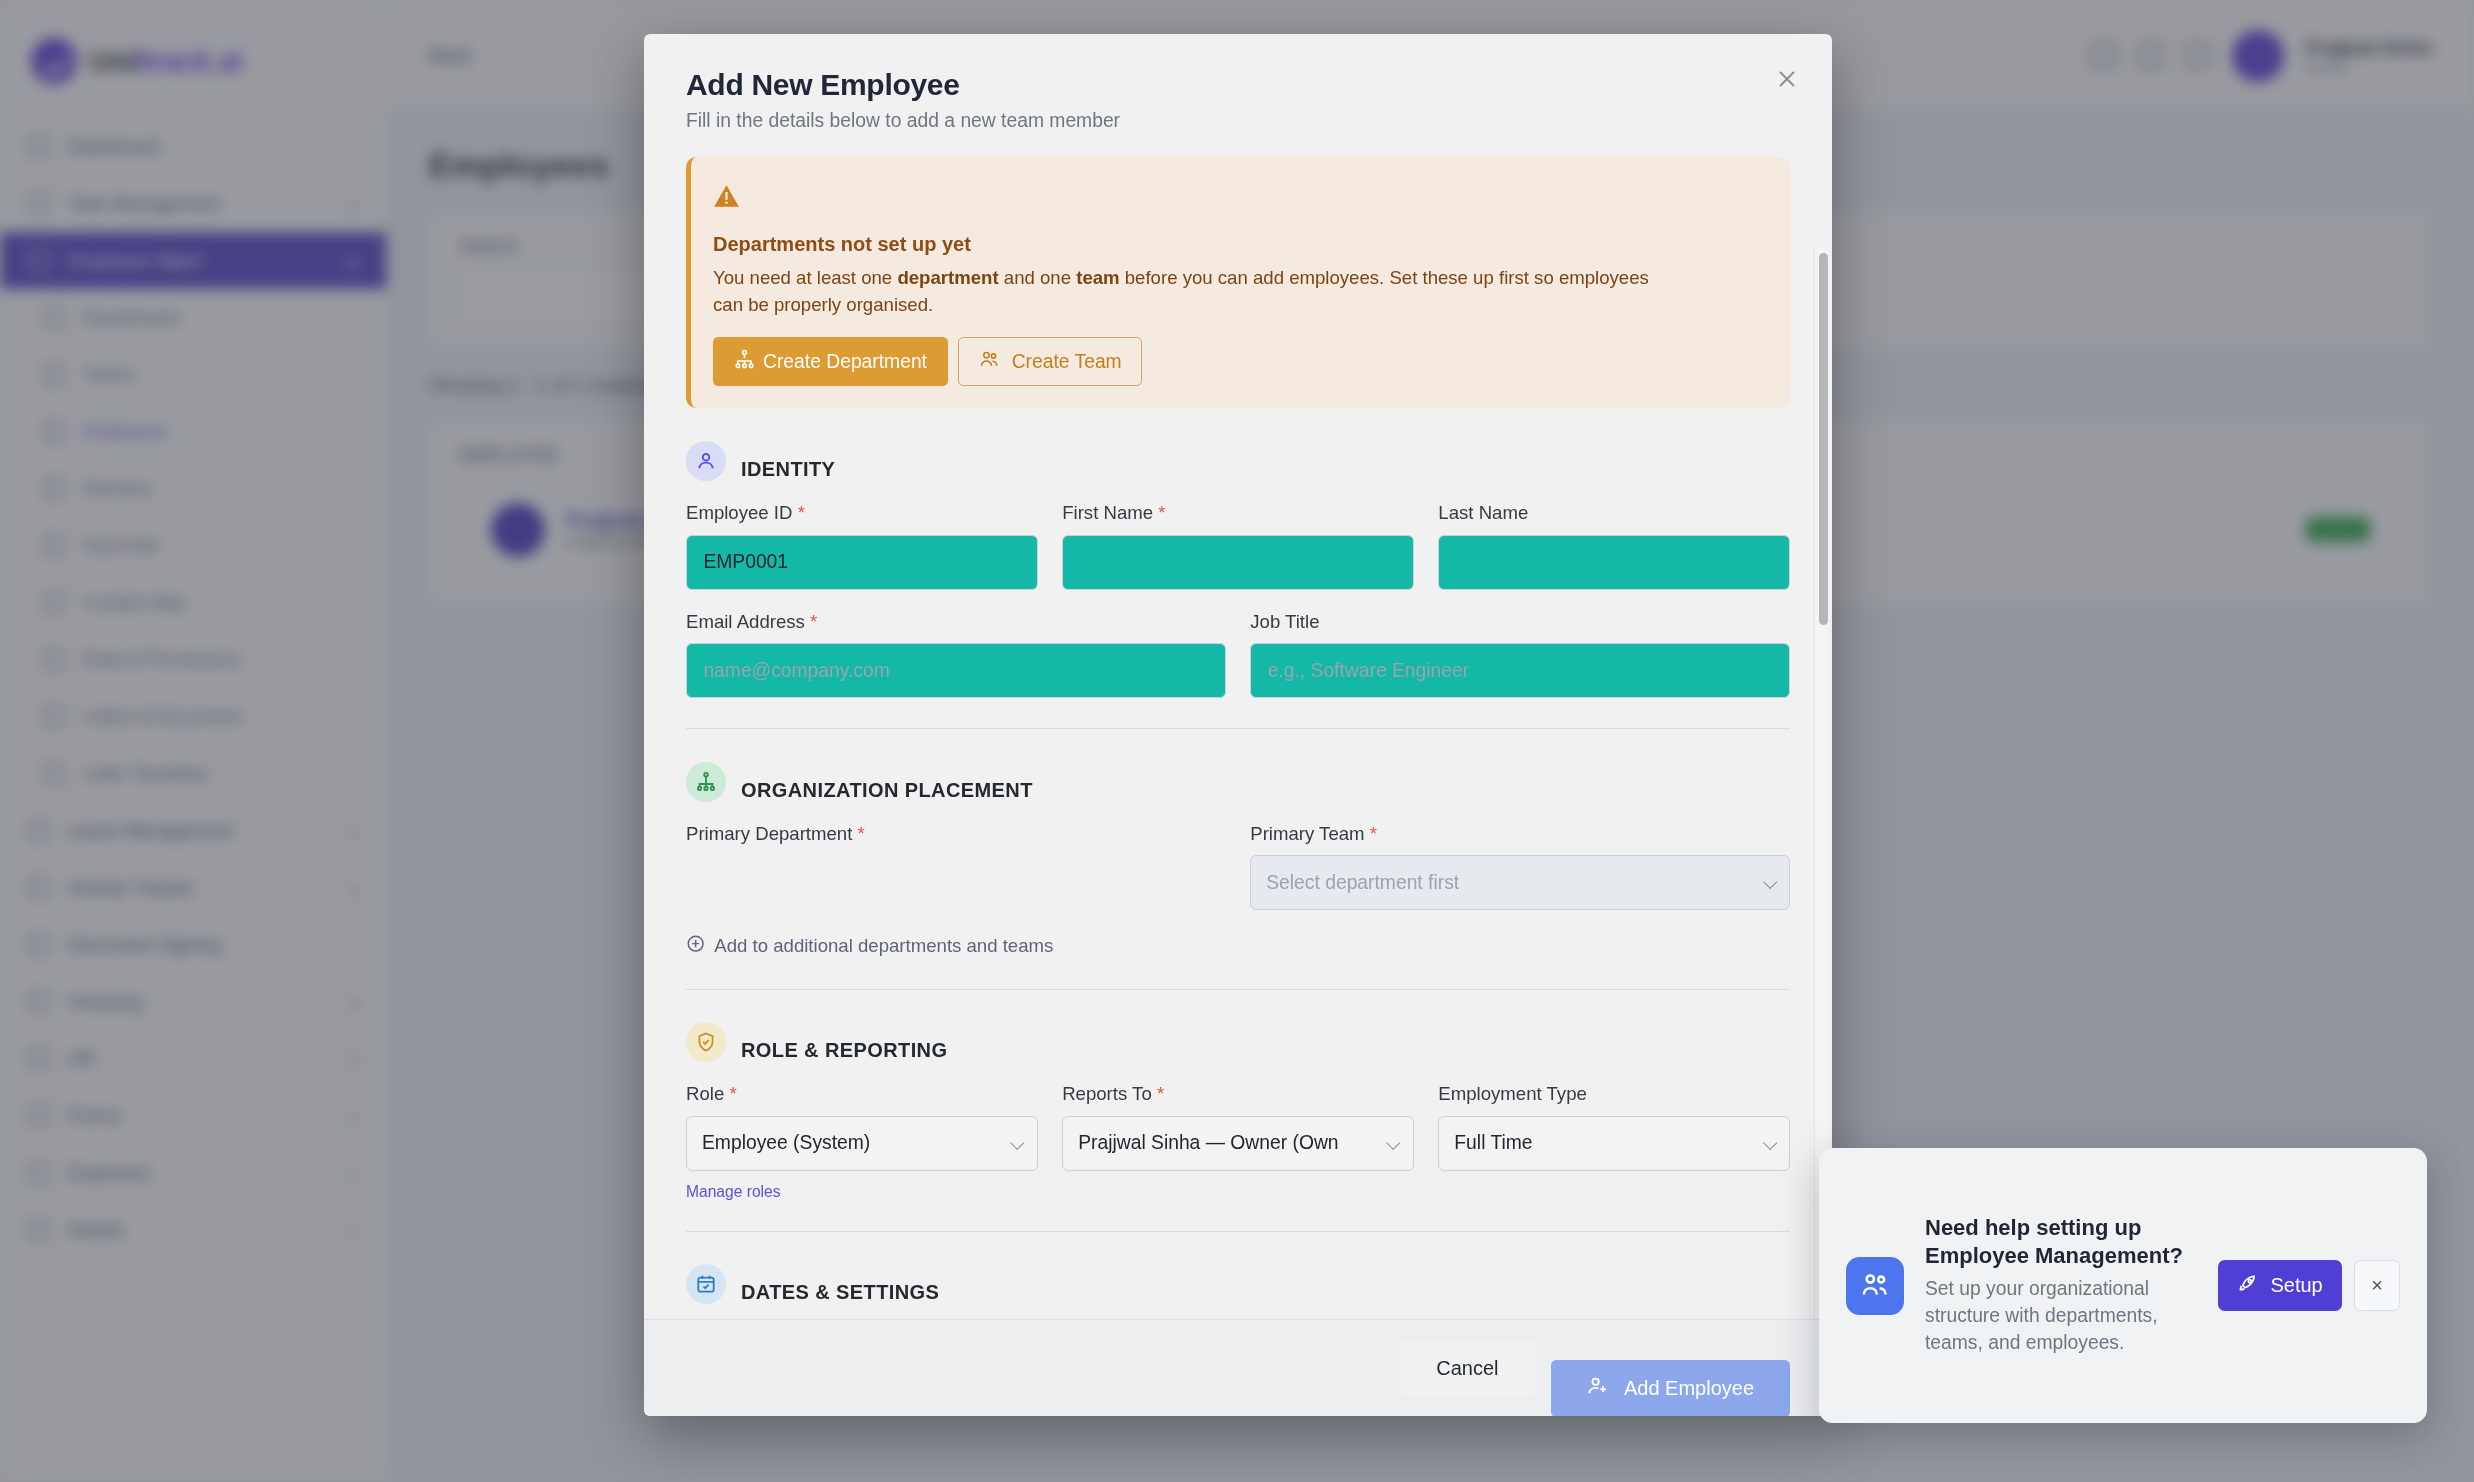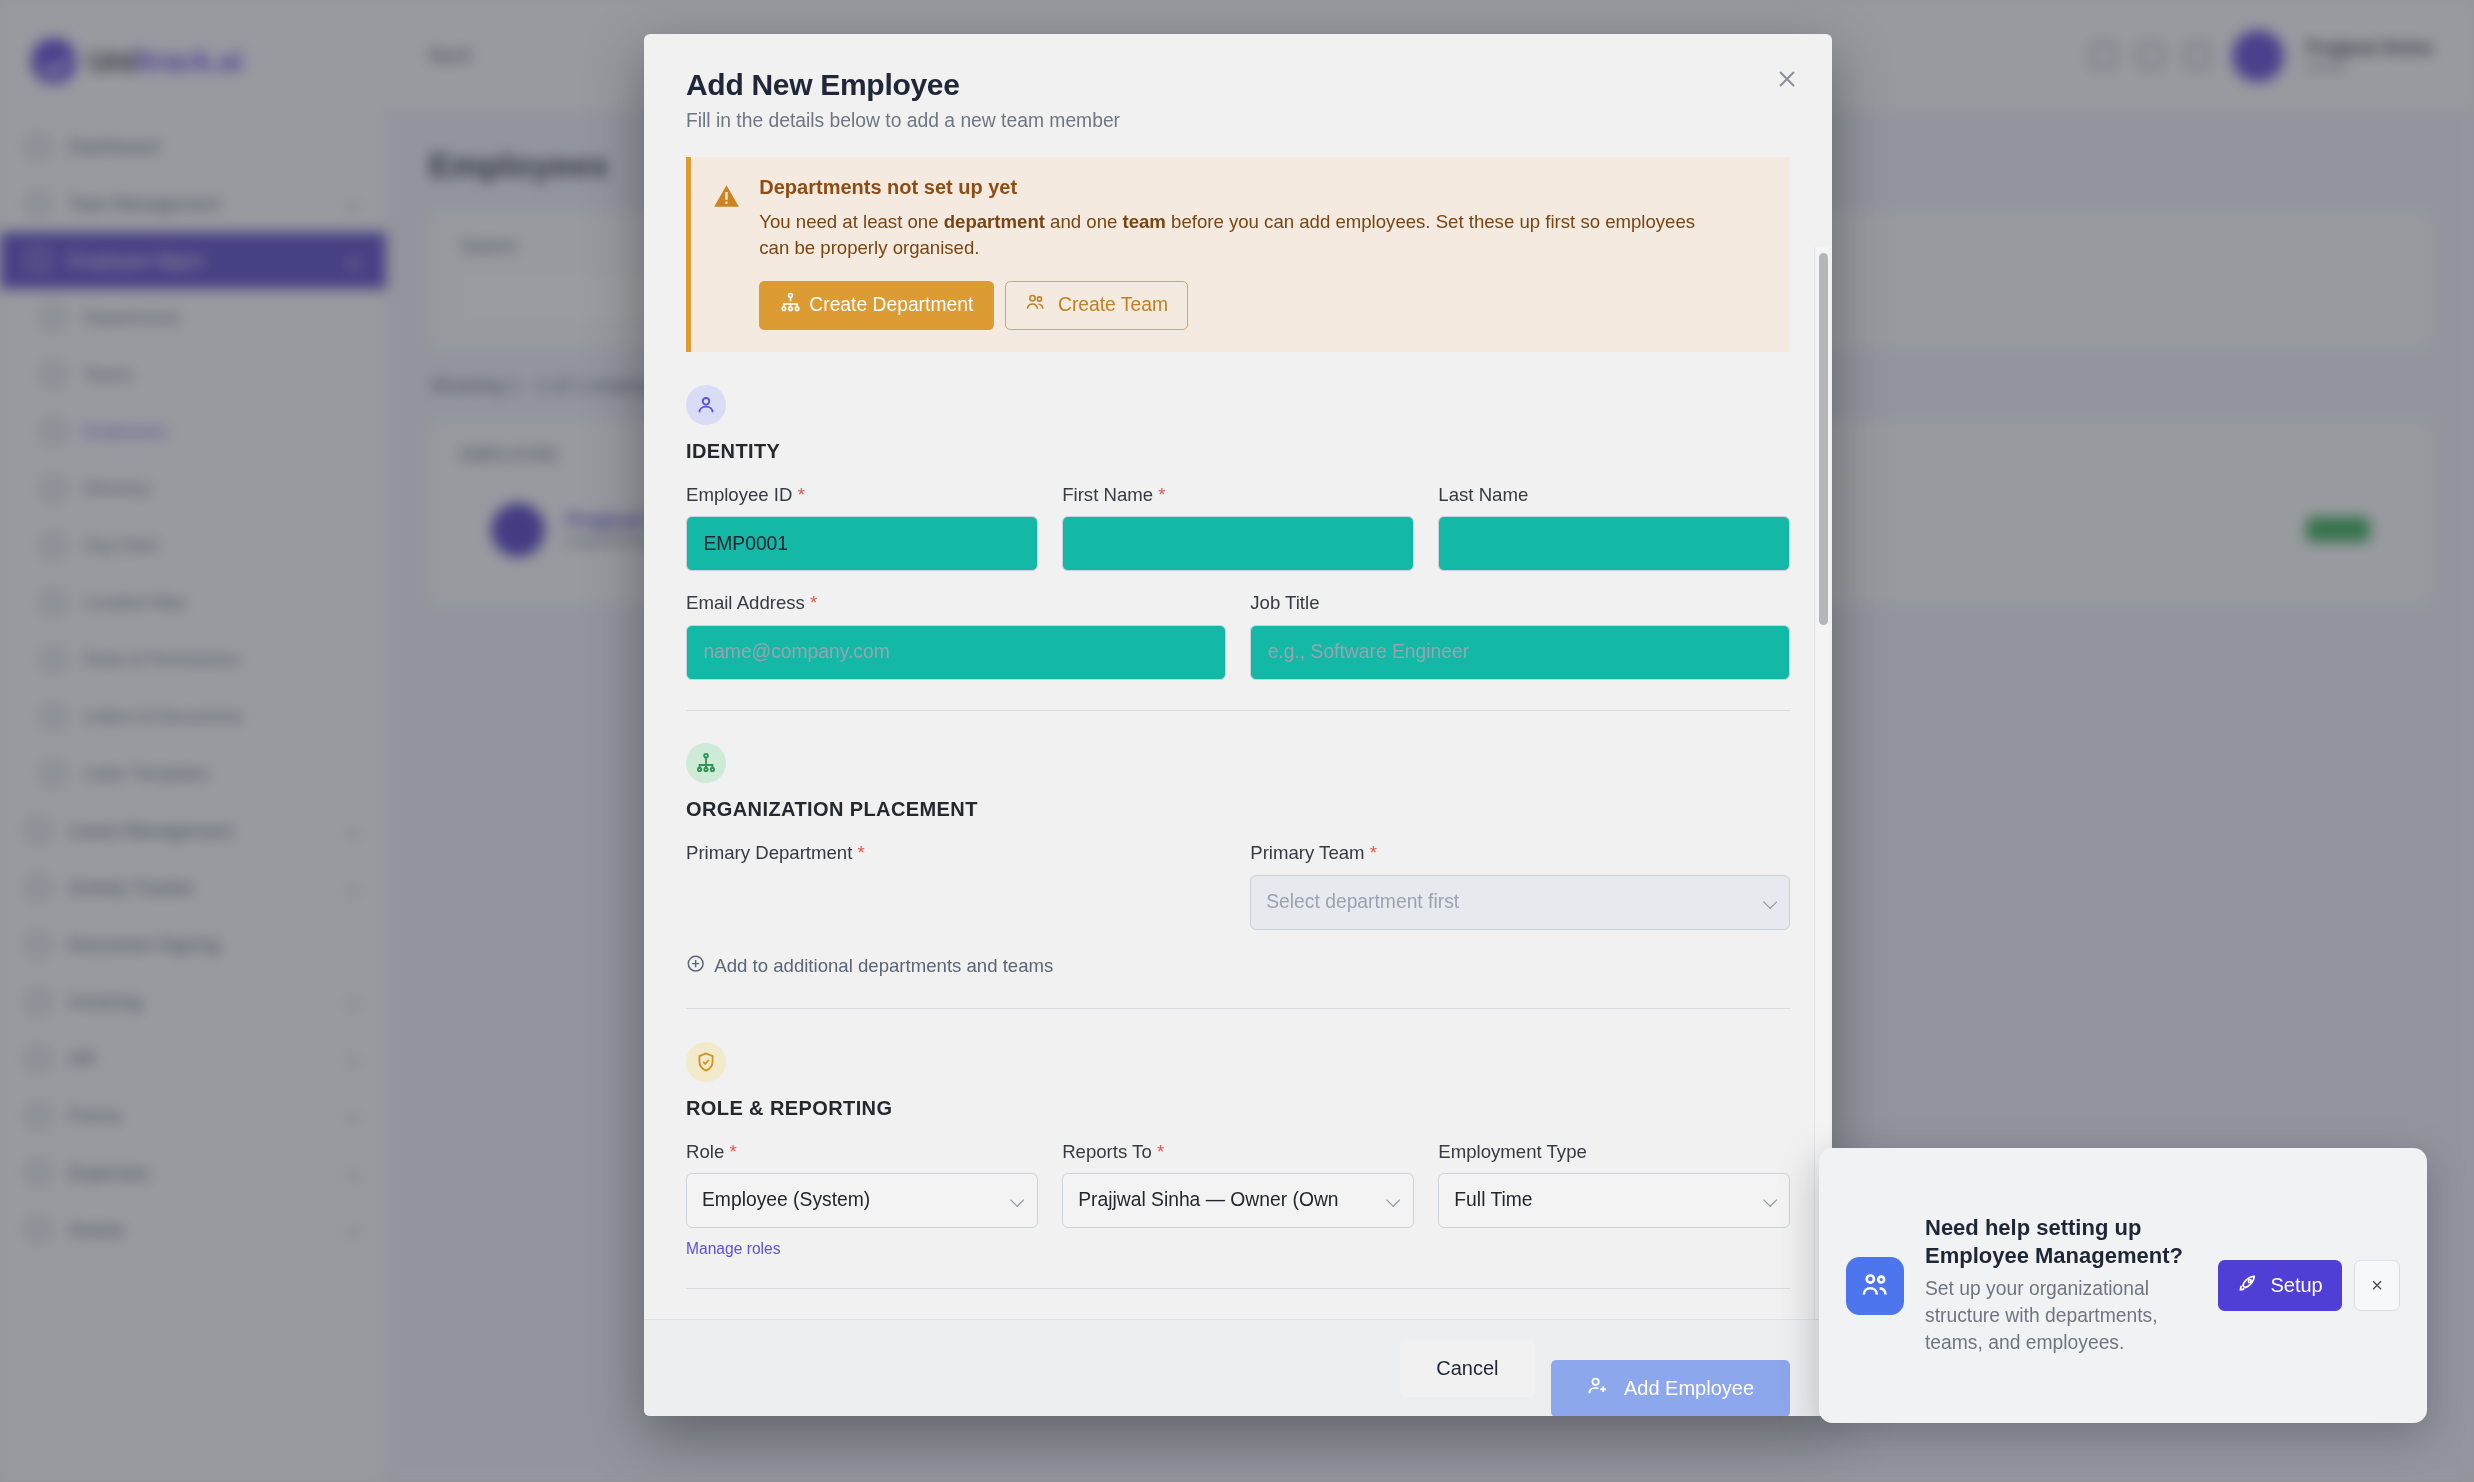--- a/index.html
+++ b/index.html
@@ -124,23 +124,23 @@
   .modal-close svg { width: 22px; height: 22px; stroke: #8B9099; stroke-width: 2.2; fill: none; }
 
   .modal-title { font-size: 30px; font-weight: bold; color: #202738; letter-spacing: -0.3px; }
   .modal-subtitle { font-size: 19.3px; color: #6E7683; margin-top: 8.2px; }
 
   
   .warn-banner {
     margin-top: 24.5px;
     background: #F4EAE0;
     border-left: 5.2px solid #DD9B33;
-    border-radius: 0;
+    border-radius: 10px;
     padding: 19.3px 24px 22px 22px;
-    display: flex; gap: 19.3px;
+    display: flex; gap: 19.3px; flex-direction: column;
   }
   .warn-icon { flex: 0 0 auto; margin-top: 7.4px; }
   .warn-icon svg { width: 27px; height: 27px; fill: #CE8221; }
   .warn-title { font-size: 20px; font-weight: bold; color: #8E4D15; }
   .warn-body {
     font-size: 18.6px; color: #7A4512; margin-top: 9.7px; line-height: 1.42;
     max-width: 967px;
   }
   .warn-body b { font-weight: bold; }
   .warn-actions { display: flex; gap: 10.4px; margin-top: 19.3px; }
@@ -155,21 +155,21 @@
     background: transparent; color: #C1801F;
     border: 1.1px solid #D9A25A; border-radius: 5.2px;
     font-size: 19.3px; padding: 0 19.3px; height: 49px;
     display: flex; align-items: center; gap: 12px;
     cursor: pointer; font-family: inherit;
   }
   .btn-warn-solid svg, .btn-warn-outline svg { width: 21px; height: 21px; }
 
   
   .section { margin-top: 33px; }
-  .section-header { display: flex; align-items: flex-start; gap: 15px; flex-direction: column; }
+  .section-header { display: flex; align-items: flex-end; gap: 15px; }
   .section-badge {
     width: 40px; height: 40px; border-radius: 50%;
     display: flex; align-items: center; justify-content: center;
     flex: 0 0 40px;
   }
   .section-badge svg { width: 22px; height: 22px; fill: none; stroke-width: 2; }
   .badge-identity { background: #D9DCF5; }
   .badge-identity svg { stroke: #5A4FE0; }
   .badge-org { background: #CDEBD6; }
   .badge-org svg { stroke: #2F9257; }

